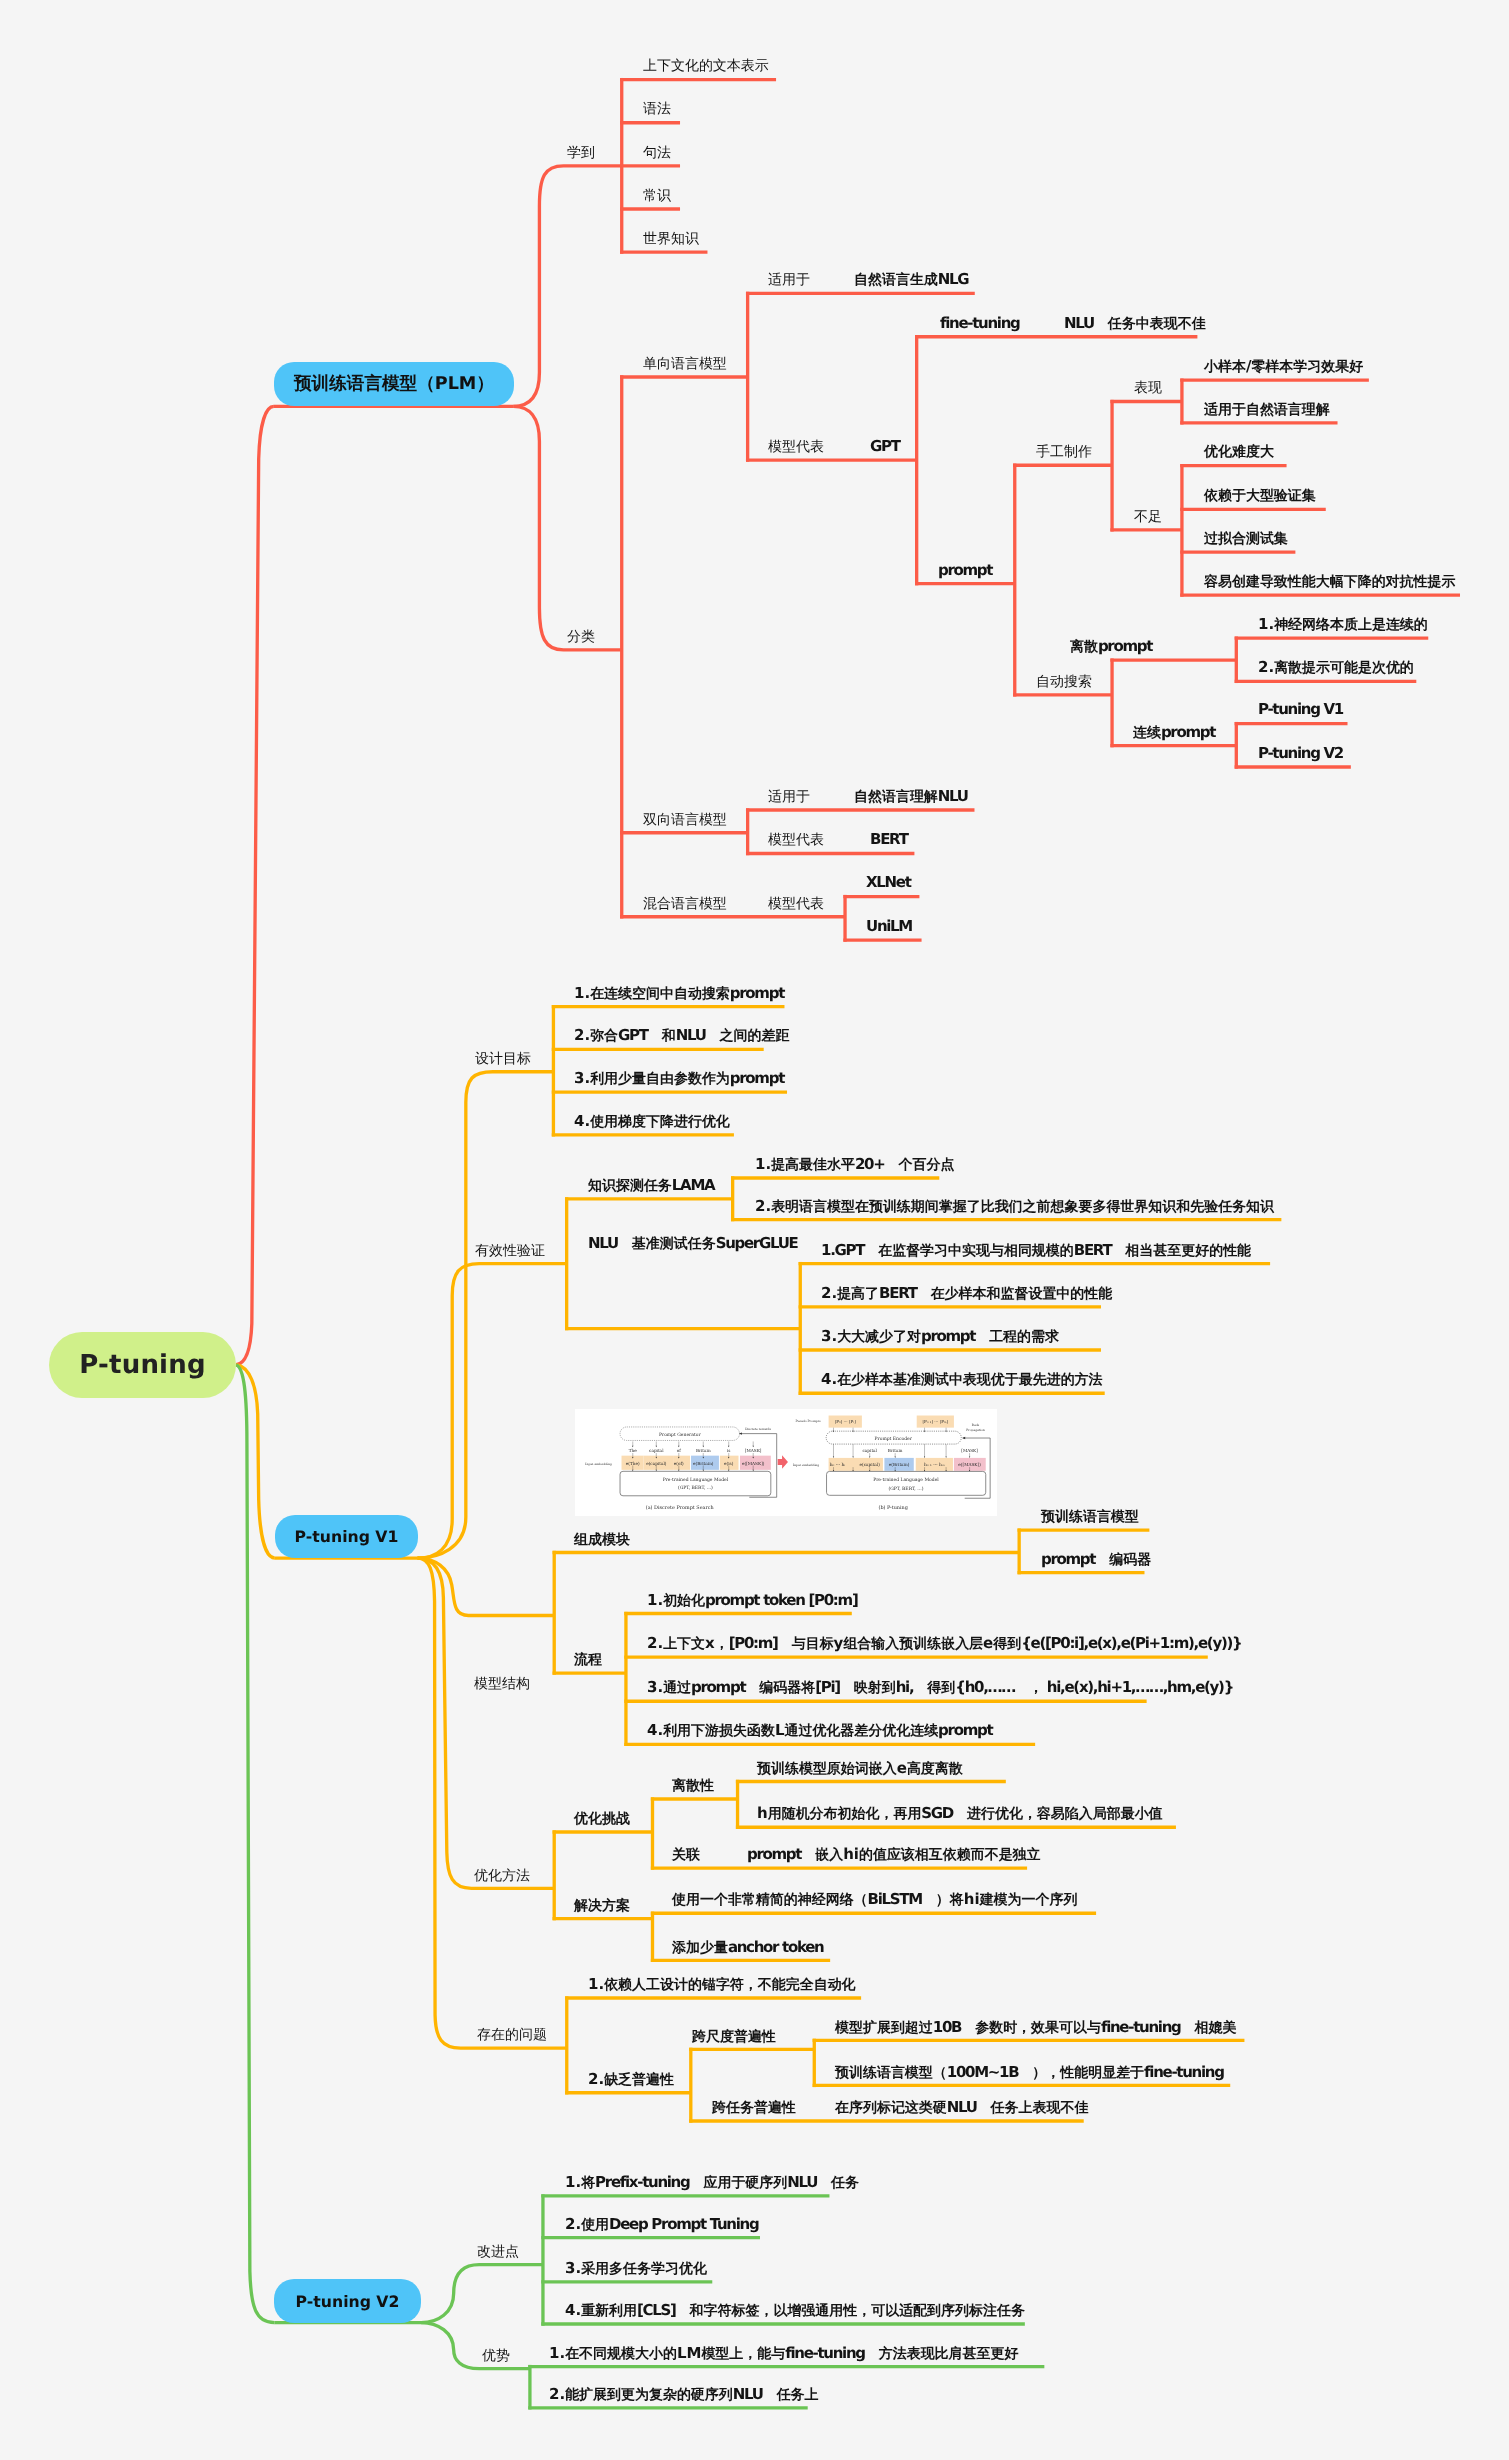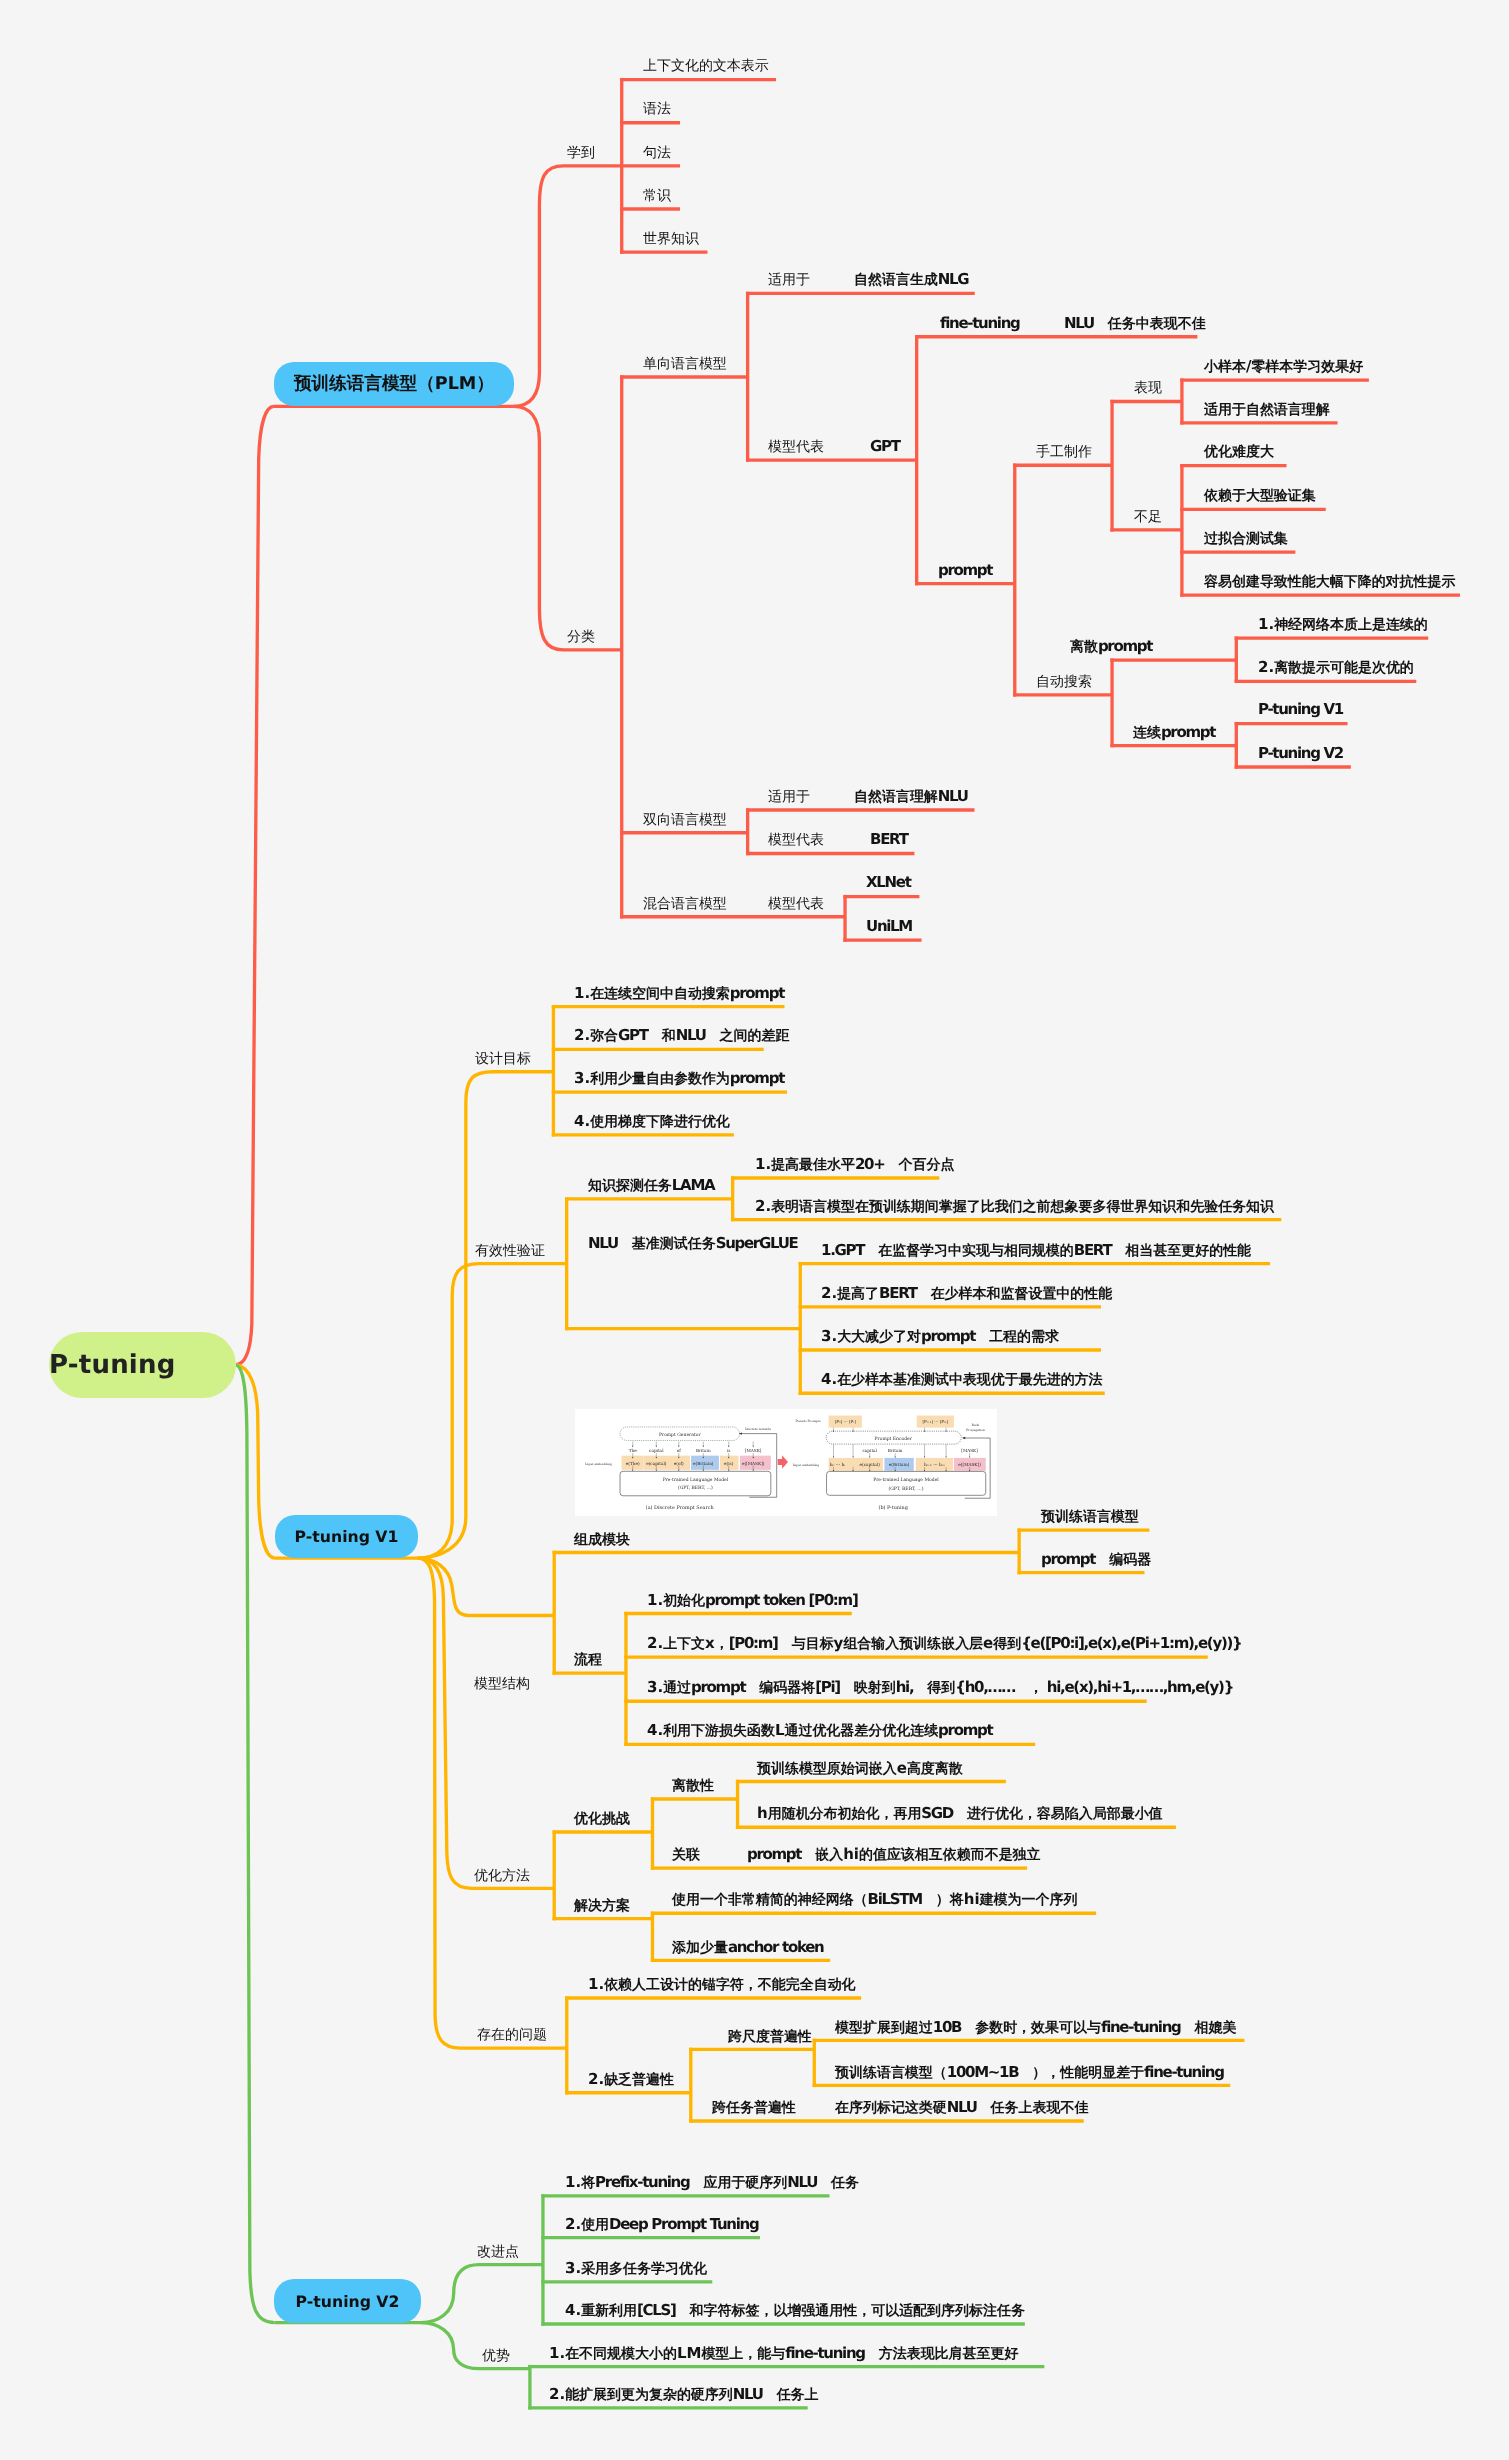--- a/index.html
+++ b/index.html
@@ -10,21 +10,21 @@
 #links{position:absolute;left:0;top:0;width:1509px;height:2460px;}
 .nlbl{position:absolute;white-space:nowrap;color:#141414;font-size:15px;line-height:15px;
   letter-spacing:0px;}
 .nlbl.b{font-weight:700;}
 .cj{font-style:normal;font-size:0.932em;}
 .lt,.lt1{font-style:normal;}
 .nlbl.b .lt{letter-spacing:-1.3px;margin-right:14px;}
 .topic{position:absolute;background:#4fc4f8;color:#111;font-weight:700;
   display:flex;align-items:center;justify-content:center;border-radius:20px;}
 #root{position:absolute;background:#d0f08a;color:#222;font-weight:700;
-  display:flex;align-items:center;justify-content:flex-start;border-radius:35px;
+  display:flex;align-items:center;justify-content:center;border-radius:35px;
   font-size:26px;letter-spacing:0.2px;}
 #figure{position:absolute;background:#ffffff;}
 </style>
 </head>
 <body>
 
 <div id="stage">
   <svg id="links" viewBox="0 0 1540 2510" height="2460" width="1509">
       <path d="M632.8 81H792" stroke="#fc5c48" stroke-width="3.4" fill="none" stroke-linecap="butt" stroke-linejoin="round"></path>
       <path d="M632.8 125H694" stroke="#fc5c48" stroke-width="3.4" fill="none" stroke-linecap="butt" stroke-linejoin="round"></path>
@@ -360,21 +360,21 @@
   <div class="nlbl b" style="left:574px;top:1898px"><span class="cjkfit"><i class="cj">解决方案</i></span></div>
   <div class="nlbl b" style="left:672px;top:1778px"><span class="cjkfit"><i class="cj">离散性</i></span></div>
   <div class="nlbl b" style="left:672px;top:1847px"><span class="cjkfit"><i class="cj">关联</i></span></div>
   <div class="nlbl b" style="left:757px;top:1761px"><span class="cjkfit"><i class="cj">预训练模型原始词嵌入</i><i class="lt1">e</i><i class="cj">高度离散</i></span></div>
   <div class="nlbl b" style="left:757px;top:1806px"><span class="cjkfit"><i class="lt1">h</i><i class="cj">用随机分布初始化，再用</i><i class="lt">SGD</i><i class="cj">进行优化，容易陷入局部最小值</i></span></div>
   <div class="nlbl b" style="left:747px;top:1847px"><span class="cjkfit"><i class="lt">prompt</i><i class="cj">嵌入</i><i class="lt1">hi</i><i class="cj">的值应该相互依赖而不是独立</i></span></div>
   <div class="nlbl b" style="left:672px;top:1892px"><span class="cjkfit"><i class="cj">使用一个非常精简的神经网络（</i><i class="lt">BiLSTM</i><i class="cj">）将</i><i class="lt1">hi</i><i class="cj">建模为一个序列</i></span></div>
   <div class="nlbl b" style="left:672px;top:1940px"><span class="cjkfit"><i class="cj">添加少量</i><i class="lt">anchor token</i></span></div>
   <div class="nlbl b" style="left:588px;top:1977px"><span class="cjkfit"><i class="lt1">1.</i><i class="cj">依赖人工设计的锚字符，不能完全自动化</i></span></div>
   <div class="nlbl b" style="left:588px;top:2072px"><span class="cjkfit"><i class="lt1">2.</i><i class="cj">缺乏普遍性</i></span></div>
-  <div class="nlbl b" style="left:728px;top:2029px"><span class="cjkfit"><i class="cj">跨尺度普遍性</i></span></div>
+  <div class="nlbl b" style="left:692px;top:2029px"><span class="cjkfit"><i class="cj">跨尺度普遍性</i></span></div>
   <div class="nlbl b" style="left:712px;top:2100px"><span class="cjkfit"><i class="cj">跨任务普遍性</i></span></div>
   <div class="nlbl b" style="left:835px;top:2020px"><span class="cjkfit"><i class="cj">模型扩展到超过</i><i class="lt">10B</i><i class="cj">参数时，效果可以与</i><i class="lt">fine-tuning</i><i class="cj">相媲美</i></span></div>
   <div class="nlbl b" style="left:835px;top:2065px"><span class="cjkfit"><i class="cj">预训练语言模型（</i><i class="lt">100M~1B</i><i class="cj">），性能明显差于</i><i class="lt">fine-tuning</i></span></div>
   <div class="nlbl b" style="left:835px;top:2100px"><span class="cjkfit"><i class="cj">在序列标记这类硬</i><i class="lt">NLU</i><i class="cj">任务上表现不佳</i></span></div>
   <div class="nlbl" style="left:477px;top:2244px"><span class="cjkfit"><i class="cj">改进点</i></span></div>
   <div class="nlbl" style="left:482px;top:2348px"><span class="cjkfit"><i class="cj">优势</i></span></div>
   <div class="nlbl b" style="left:565px;top:2175px"><span class="cjkfit"><i class="lt1">1.</i><i class="cj">将</i><i class="lt">Prefix-tuning</i><i class="cj">应用于硬序列</i><i class="lt">NLU</i><i class="cj">任务</i></span></div>
   <div class="nlbl b" style="left:565px;top:2217px"><span class="cjkfit"><i class="lt1">2.</i><i class="cj">使用</i><i class="lt">Deep Prompt Tuning</i></span></div>
   <div class="nlbl b" style="left:565px;top:2261px"><span class="cjkfit"><i class="lt1">3.</i><i class="cj">采用多任务学习优化</i></span></div>
   <div class="nlbl b" style="left:565px;top:2303px"><span class="cjkfit"><i class="lt1">4.</i><i class="cj">重新利用</i><i class="lt">[CLS]</i><i class="cj">和字符标签，以增强通用性，可以适配到序列标注任务</i></span></div>

